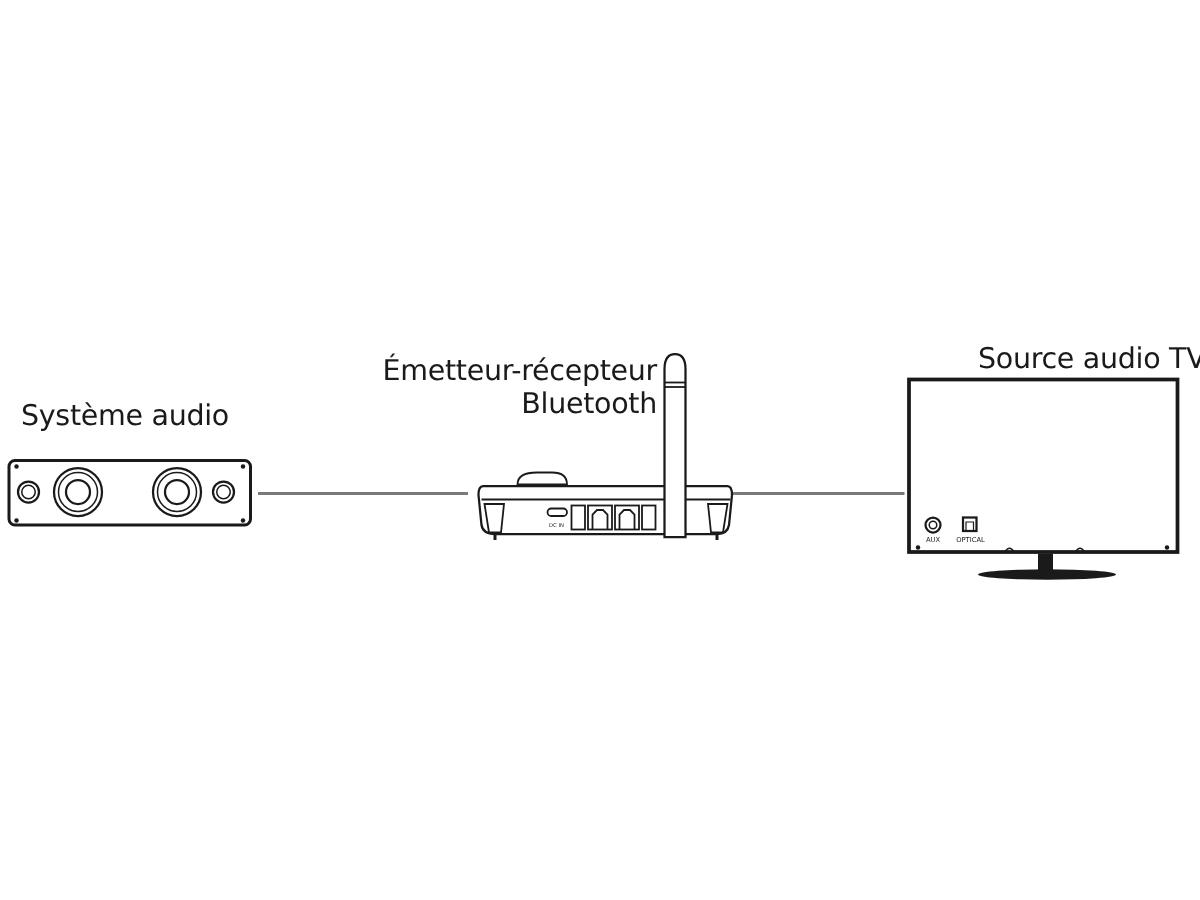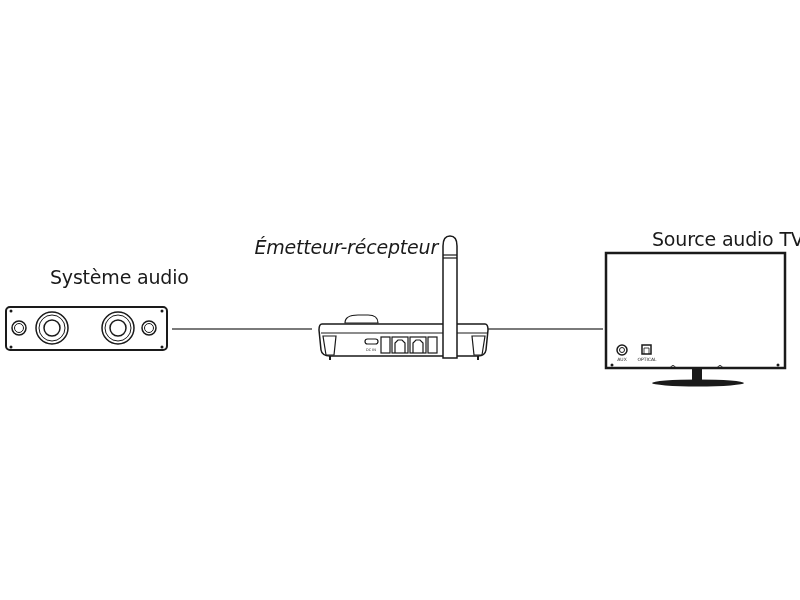--- a/index.html
+++ b/index.html
@@ -1,30 +1,31 @@
 <!DOCTYPE html>
 <html><head>
 <meta charset="utf-8">
 <style>
   html, body { margin: 0; padding: 0; background: #ffffff; }
   body { width: 800px; height: 600px; position: relative; overflow: hidden;
          font-family: "DejaVu Sans", sans-serif; color: #1a1a1a; }
   .label { position: absolute; font-size: 19px; line-height: 22px; white-space: nowrap; letter-spacing: -0.2px; }
-  #lbl-audio { left: 14px; top: 266px; margin-left: 36px; }
+  #lbl-audio { left: 14px; top: 266px; }
   #lbl-bt { right: 362px; top: 236px; text-align: right; }
-  #lbl-bt span { display: block; font-style: italic; }
+  #lbl-bt span { display: block; }
   #lbl-tv { left: 652px; top: 228px; }
   svg { position: absolute; left: 0; top: 0; }
 </style>
 </head>
 <body>
 
 <div class="label" id="lbl-audio">Système audio</div>
 <div class="label" id="lbl-bt">
   <span>Émetteur-récepteur</span>
+  <span>Bluetooth</span>
 </div>
 <div class="label" id="lbl-tv">Source audio TV</div>
 
 <svg width="800" height="600" viewBox="0 0 800 600">
 
   <line x1="172" y1="329" x2="312" y2="329" stroke="#7a7a7a" stroke-width="2"></line>
   <line x1="488" y1="329" x2="603" y2="329" stroke="#7a7a7a" stroke-width="2"></line>
 
   <g fill="none" stroke="#1a1a1a">
     <rect x="6" y="307" width="161" height="43" rx="4" stroke-width="2"></rect>

